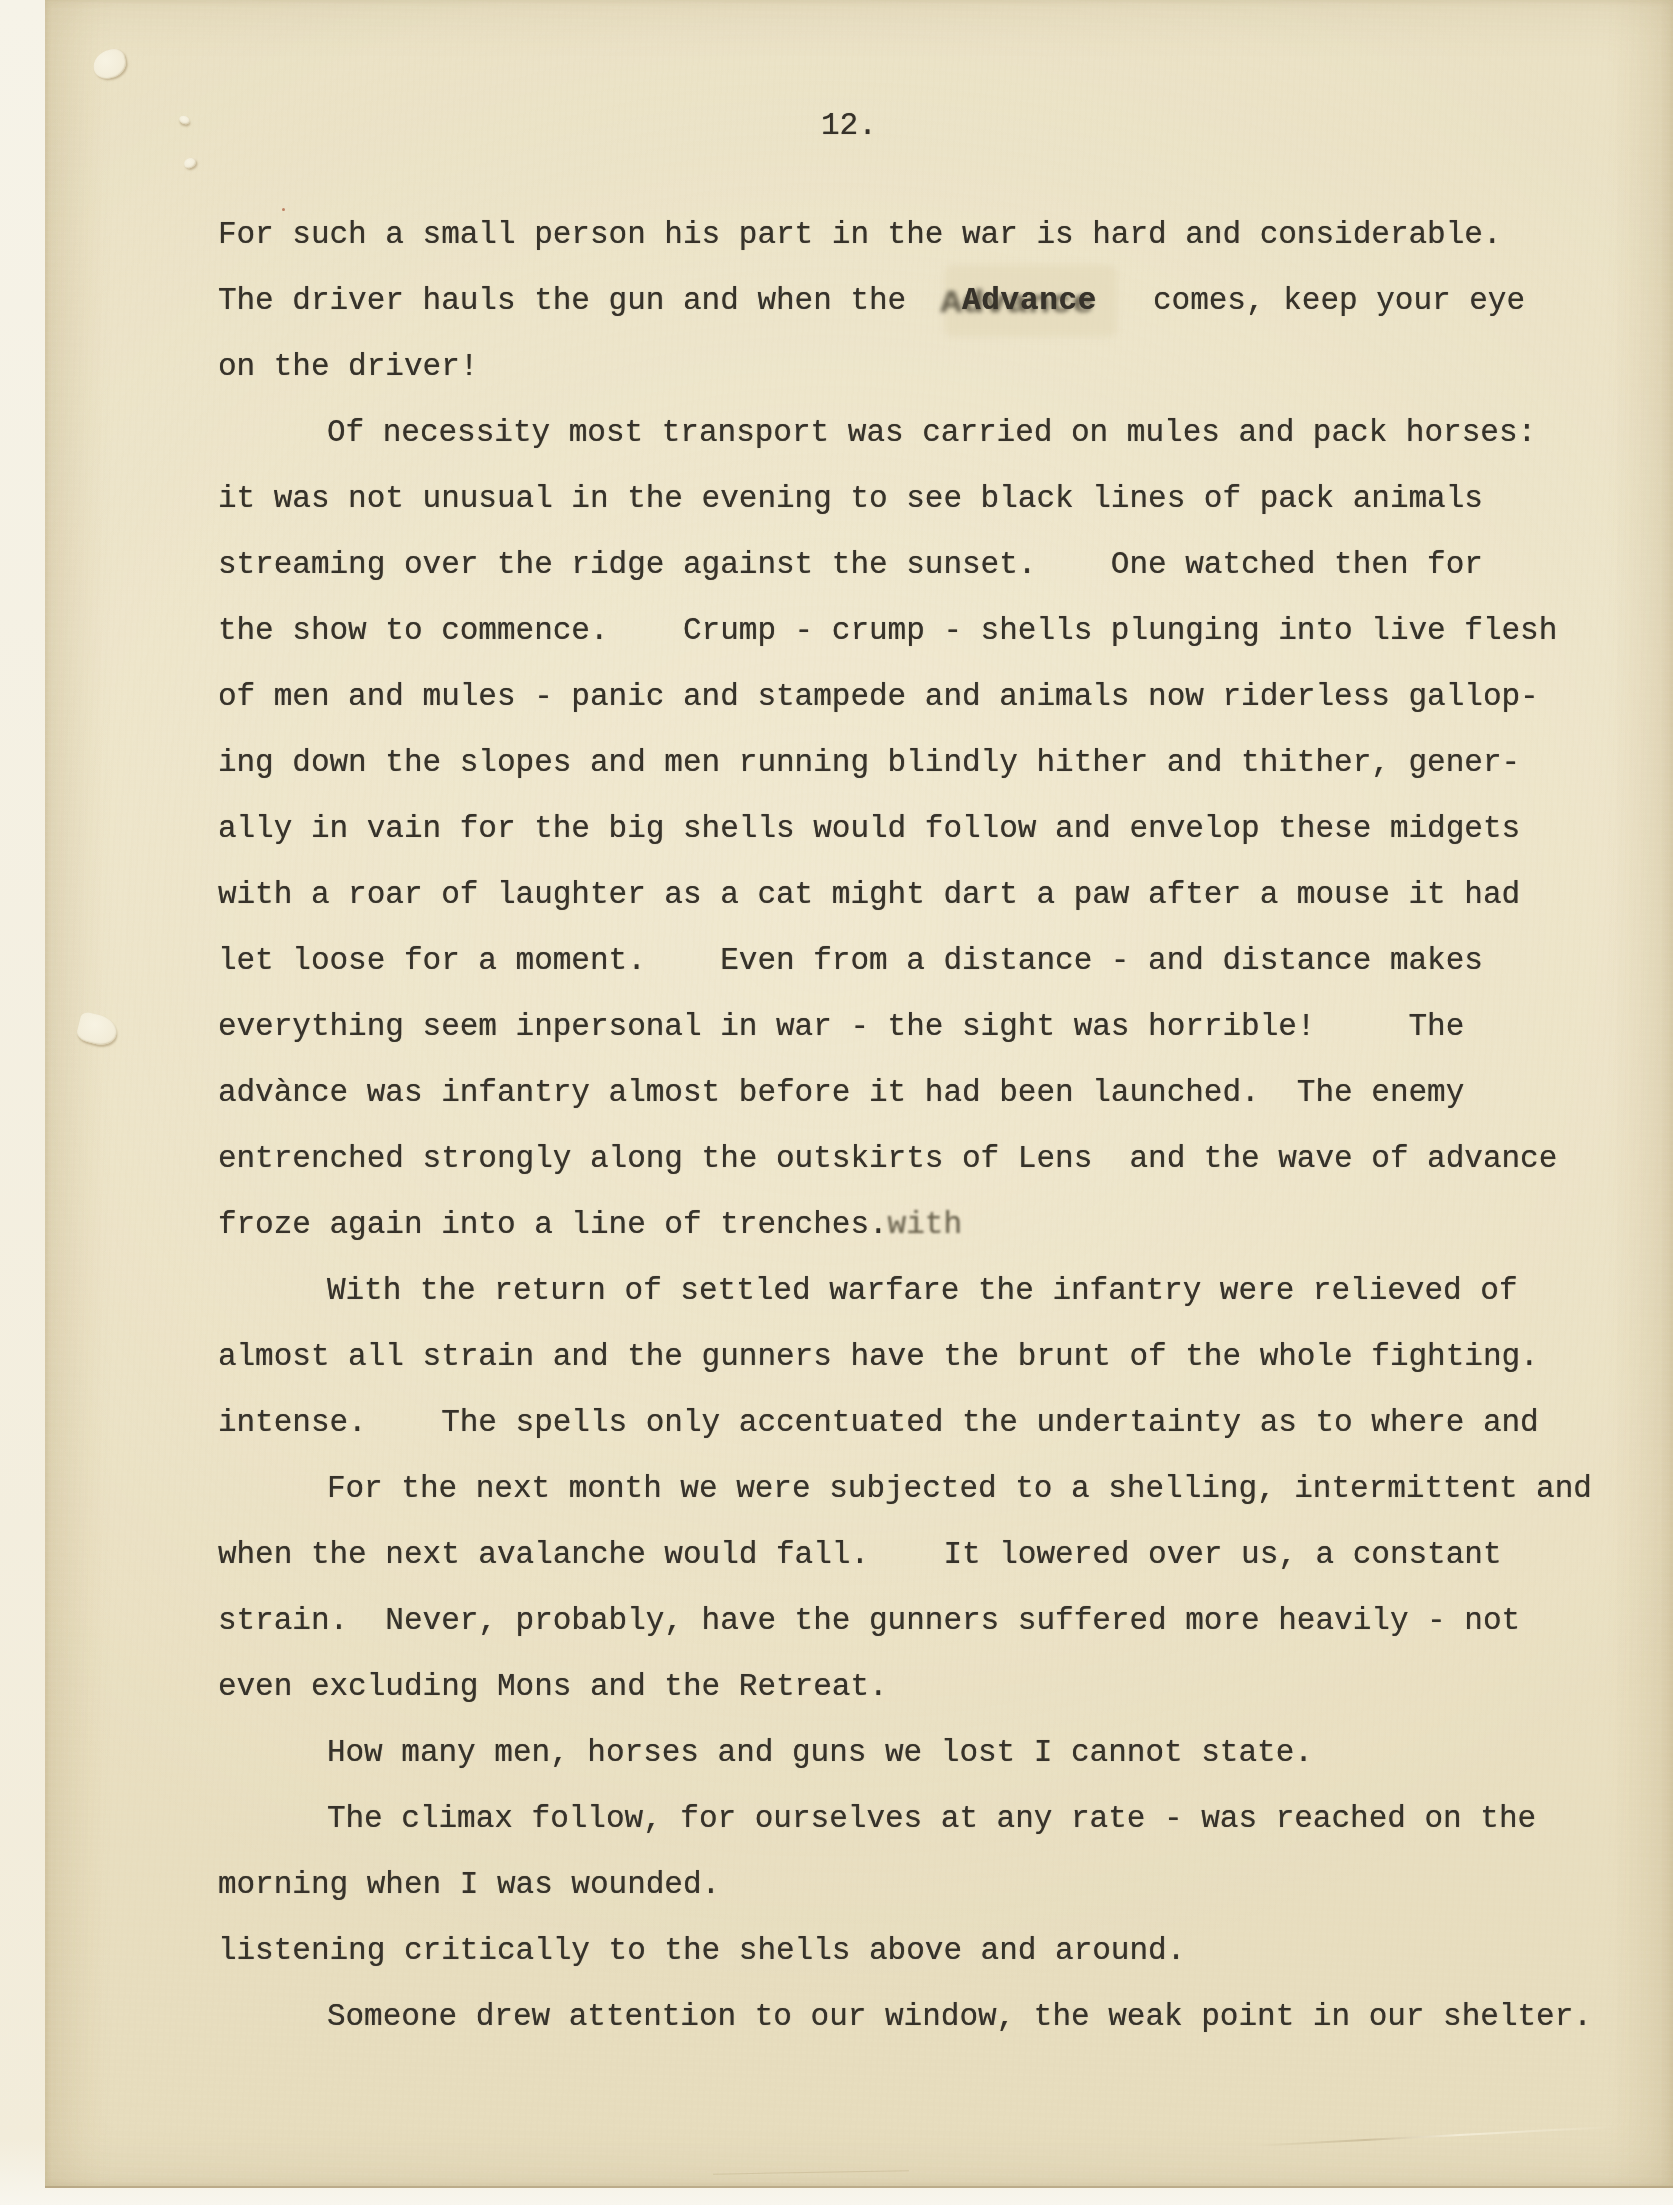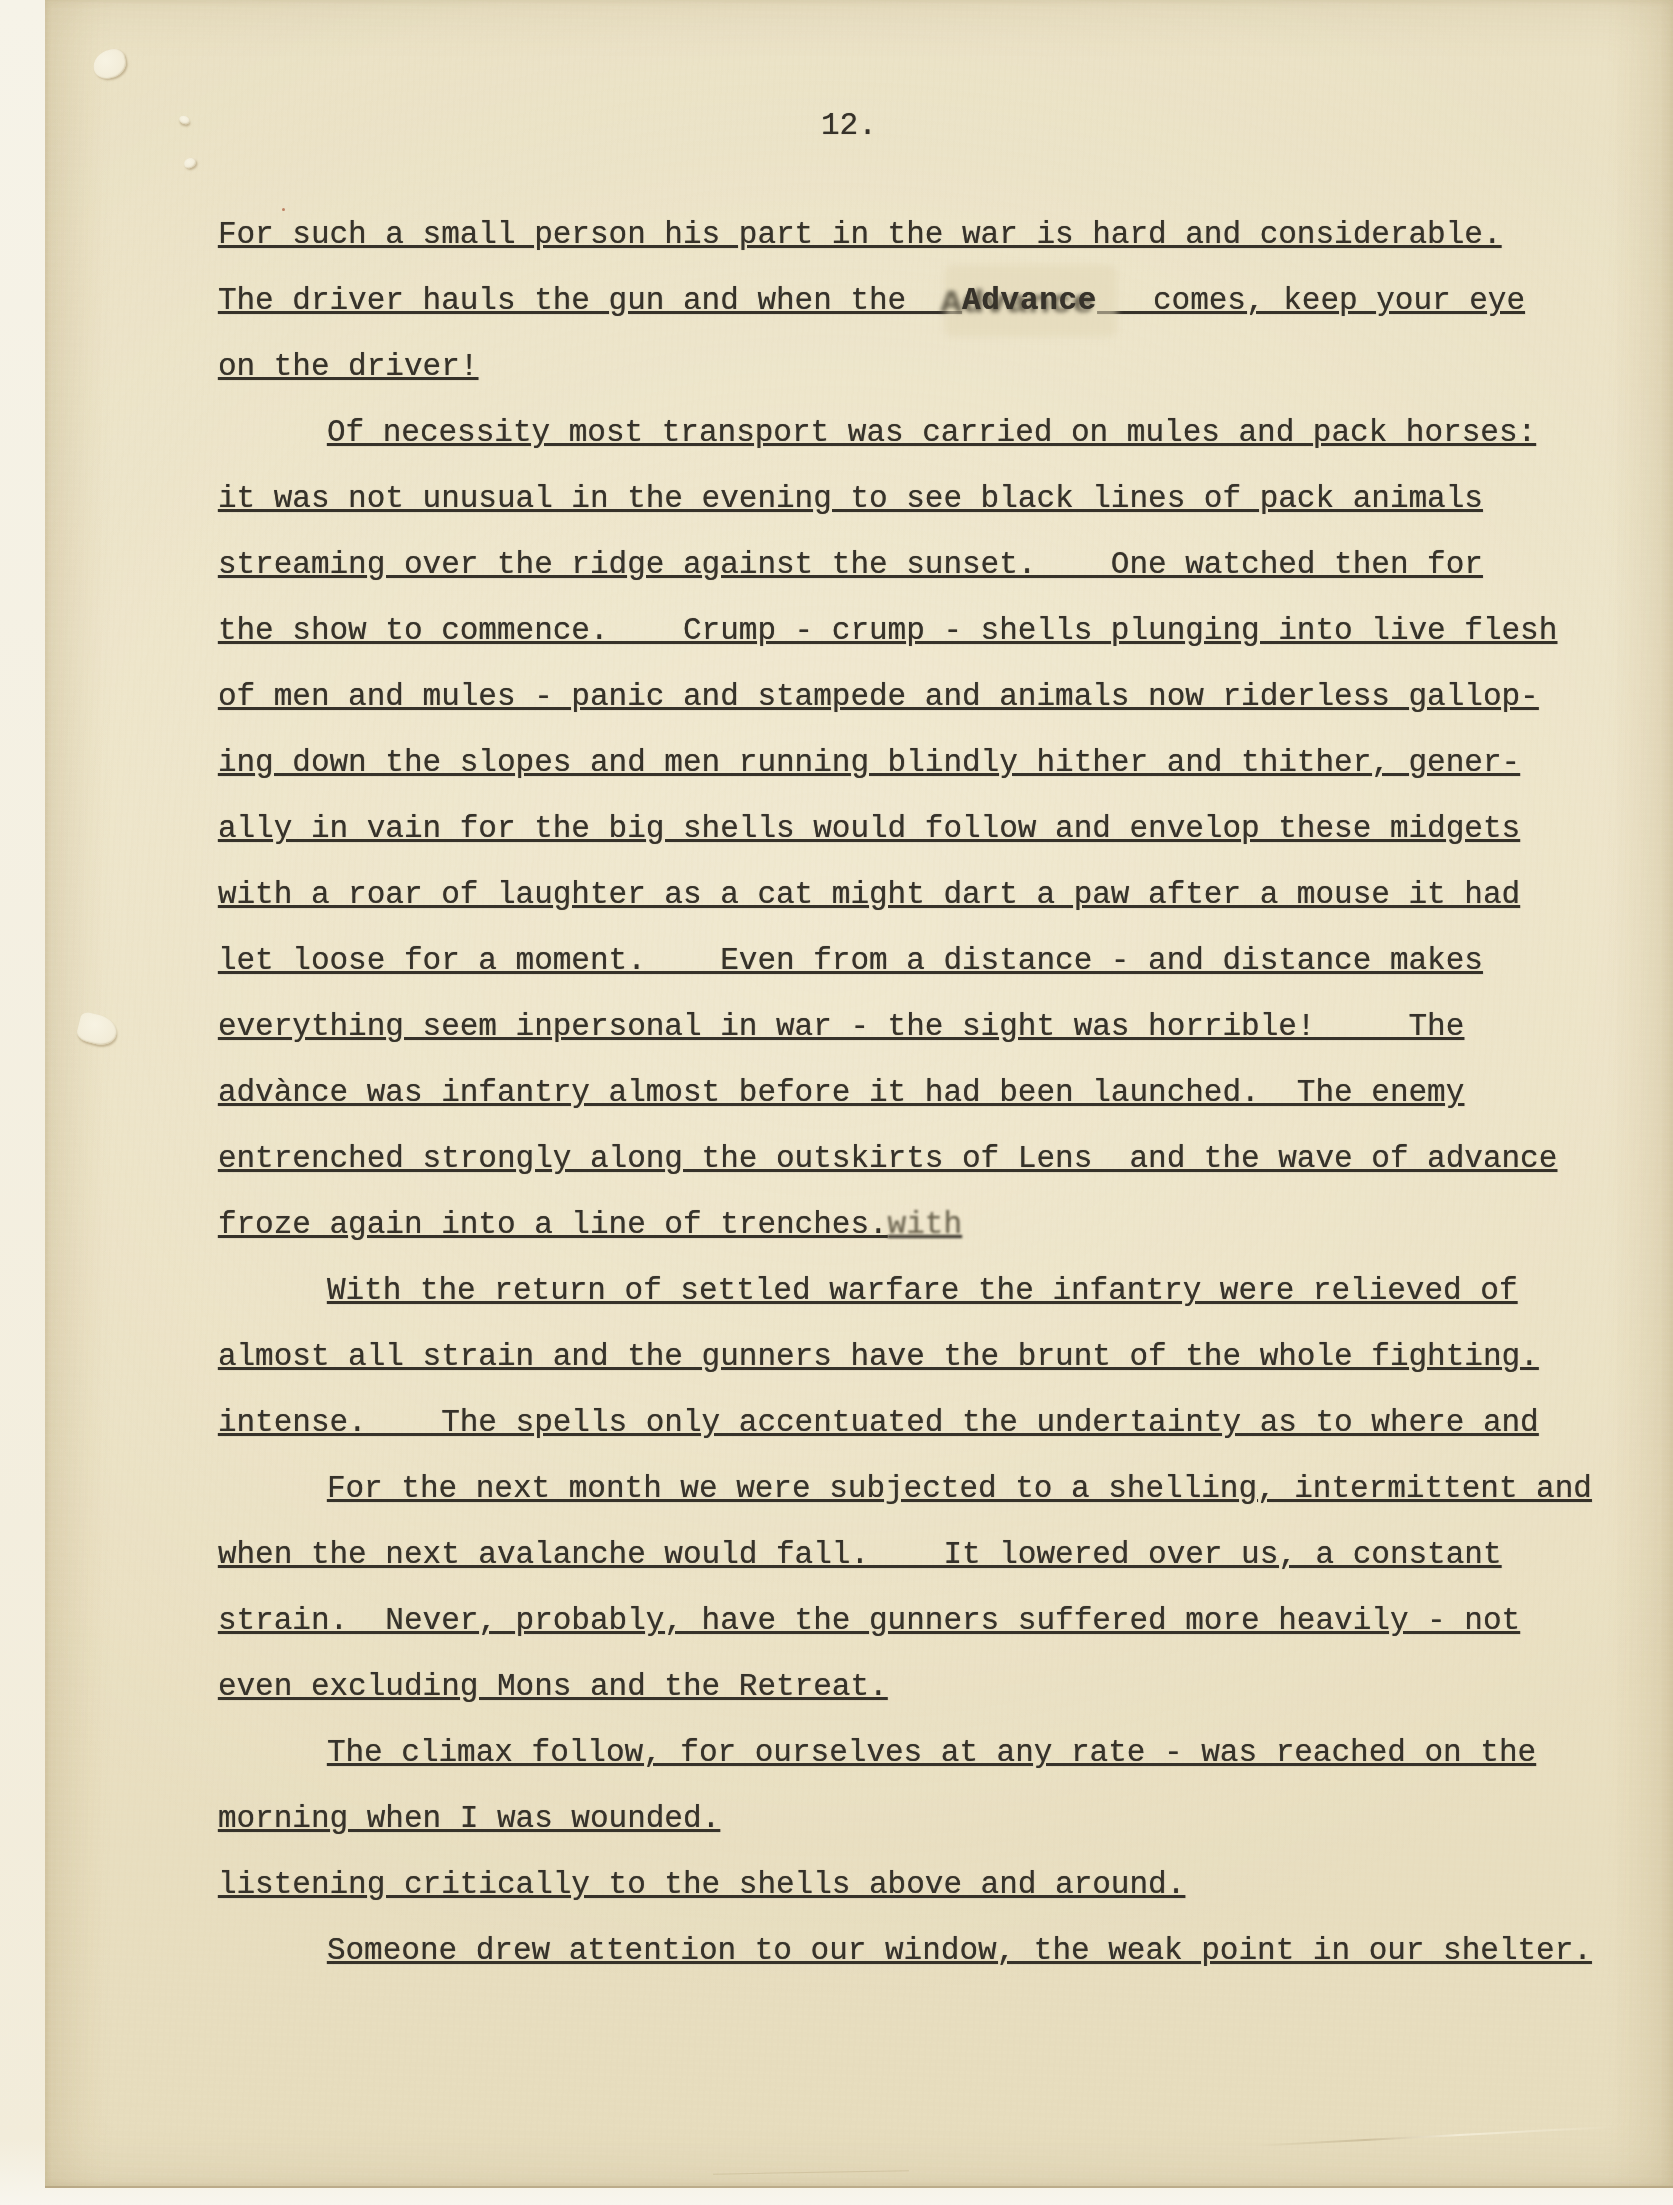--- a/index.html
+++ b/index.html
@@ -12,21 +12,21 @@
            linear-gradient(90deg, rgba(205,190,150,0.25) 0%, rgba(0,0,0,0) 4%, rgba(0,0,0,0) 96%, rgba(205,190,150,0.28) 100%),
            linear-gradient(180deg, #eae1c4 0%, #ece3c7 30%, #eae0c2 70%, #e6dcbd 100%);
          box-shadow: inset 0 0 59px rgba(140,115,70,0.18), inset -3.9px 0 9.2px rgba(140,115,70,0.10), inset 2px 0 5.2px rgba(140,115,70,0.10);
          border-bottom:2px solid rgba(150,128,90,0.55);margin-left:37px;}
   .texture{position:absolute;inset:0;opacity:.35;pointer-events:none;
          background:repeating-linear-gradient(93deg, rgba(210,198,160,0.12) 0 2px, rgba(0,0,0,0) 2px 5.9px),
                     repeating-linear-gradient(2deg, rgba(255,250,235,0.10) 0 2.6px, rgba(0,0,0,0) 2.6px 7.2px);}
   .ink{color:#36322a;text-shadow:0 0 0.7px rgba(54,50,42,0.65), 0.4px 0.4px 0 rgba(54,50,42,0.18);}
   .page-number{position:absolute;left:0;top:93px;width:1608px;height:65px;line-height:65px;
          text-align:center;font-size:31px;}
-  .body-text{position:absolute;left:173px;top:202px;font-size:31px;text-decoration:underline;}
+  .body-text{position:absolute;left:173px;top:202px;font-size:31px;}
   .line{height:66px;line-height:66px;white-space:pre;}
   .indent{padding-left:109px;}
   .smudge-wrap{position:relative;display:inline-block;}
   .smudge-wrap::before{content:"";position:absolute;top:-2.6px;bottom:-2.6px;left:-17px;right:-19.6px;
          background:rgba(226,215,183,0.55);filter:blur(3.3px);border-radius:7.9px;}
   .smudge-ghost{position:absolute;left:-10.5px;top:2.6px;color:rgba(95,86,62,0.38);
          filter:blur(2px);font-weight:700;transform:scaleX(1.18);}
   .smudge-main{position:relative;font-weight:700;filter:blur(0.3px);letter-spacing:0.7px;}
   .ghost{color:rgba(110,100,72,0.55);filter:blur(1px);}
   .overstruck{font-weight:700;text-shadow:0.6px 0 0 currentColor,0 0 0.8px rgba(54,50,42,0.7);}
@@ -75,20 +75,21 @@
       <div class="line">advànce was infantry almost before it had been launched.  The enemy</div>
       <div class="line">entrenched strongly along the outskirts of Lens  and the wave of advance</div>
       <div class="line"><span>froze again into a line of trenches.</span><span class="ghost">with</span></div>
       <div class="line indent">With the return of settled warfare the infantry were relieved of</div>
       <div class="line">almost all strain and the gunners have the brunt of the whole fighting.</div>
       <div class="line">intense.    The spells only accentuated the undertainty as to where and</div>
       <div class="line indent">For the next month we were subjected to a shelling, intermittent and</div>
       <div class="line">when the next avalanche would fall.    It lowered over us, a constant</div>
       <div class="line">strain.  Never, probably, have the gunners suffered more heavily - not</div>
       <div class="line">even excluding Mons and the Retreat.</div>
+      <div class="line indent">How many men, horses and guns we lost I cannot state.</div>
       <div class="line indent">The climax follow, for ourselves at any rate - was reached on the</div>
       <div class="line">morning when I was wounded.</div>
       <div class="line">listening critically to the shells above and around.</div>
       <div class="line indent">Someone drew attention to our window, the weak point in our shelter.</div>
     </div>
   </div>
 </div>
 
 
 </body></html>

